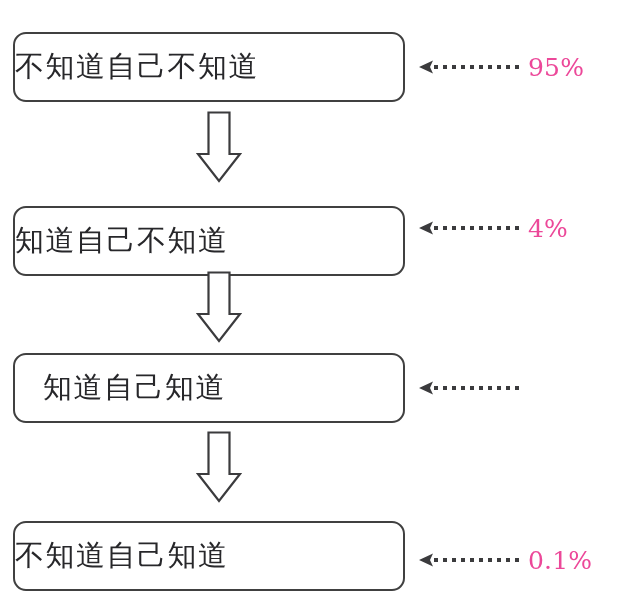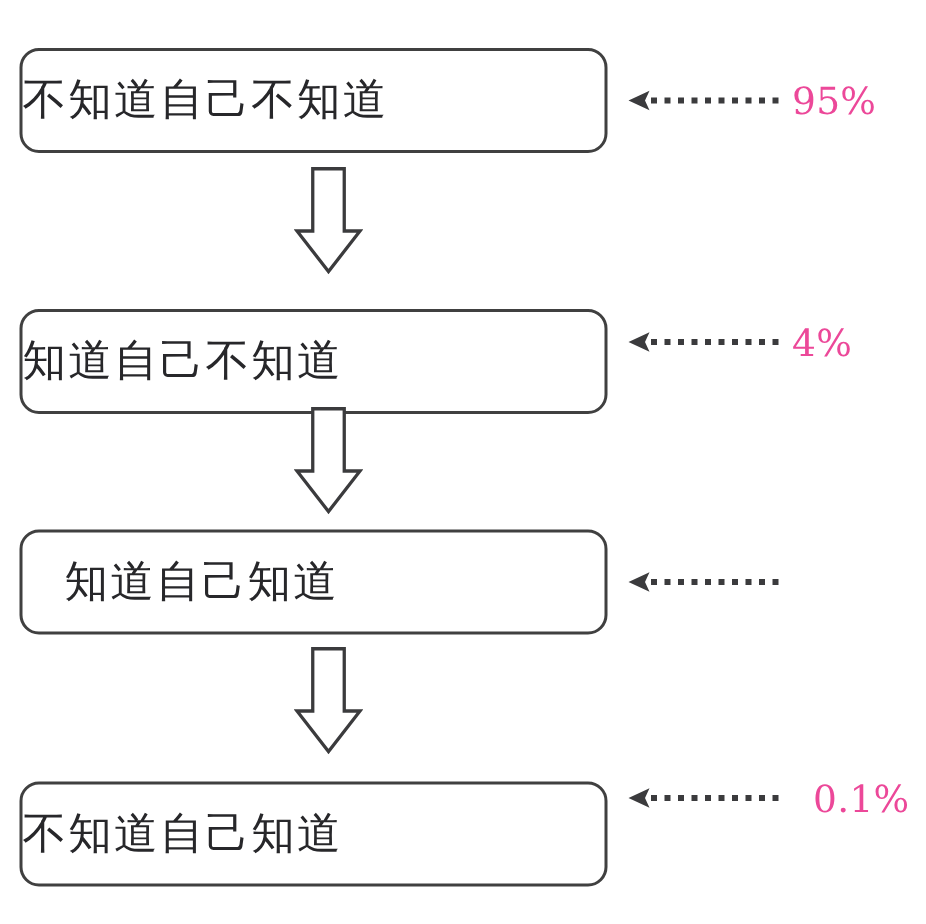--- a/index.html
+++ b/index.html
@@ -66,21 +66,21 @@
     position: absolute;
     left: 418px;
     width: 186px;
     height: 40px;
     display: flex;
     align-items: center;
   }
   .callout-1 { top: 47px; }
   .callout-2 { top: 208px; }
   .callout-3 { top: 368px; }
-  .callout-4 { top: 512px; gap: 14px; }
+  .callout-4 { top: 540px; }
 
   .dotted-arrow {
     position: relative;
     width: 110px;
     height: 20px;
     flex: 0 0 auto;
   }
   .dotted-arrow svg { display: block; width: 100%; height: 100%; }
 
   .pct-label {

